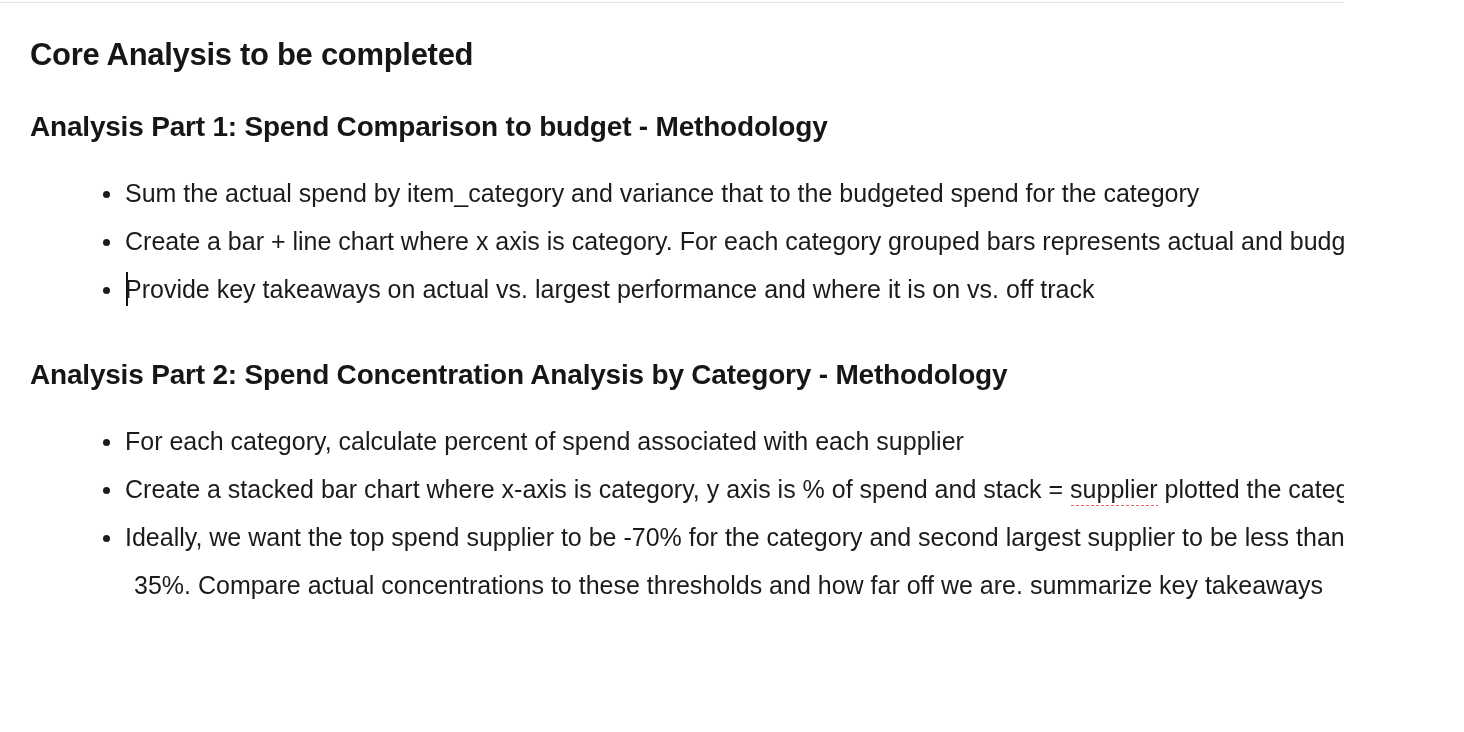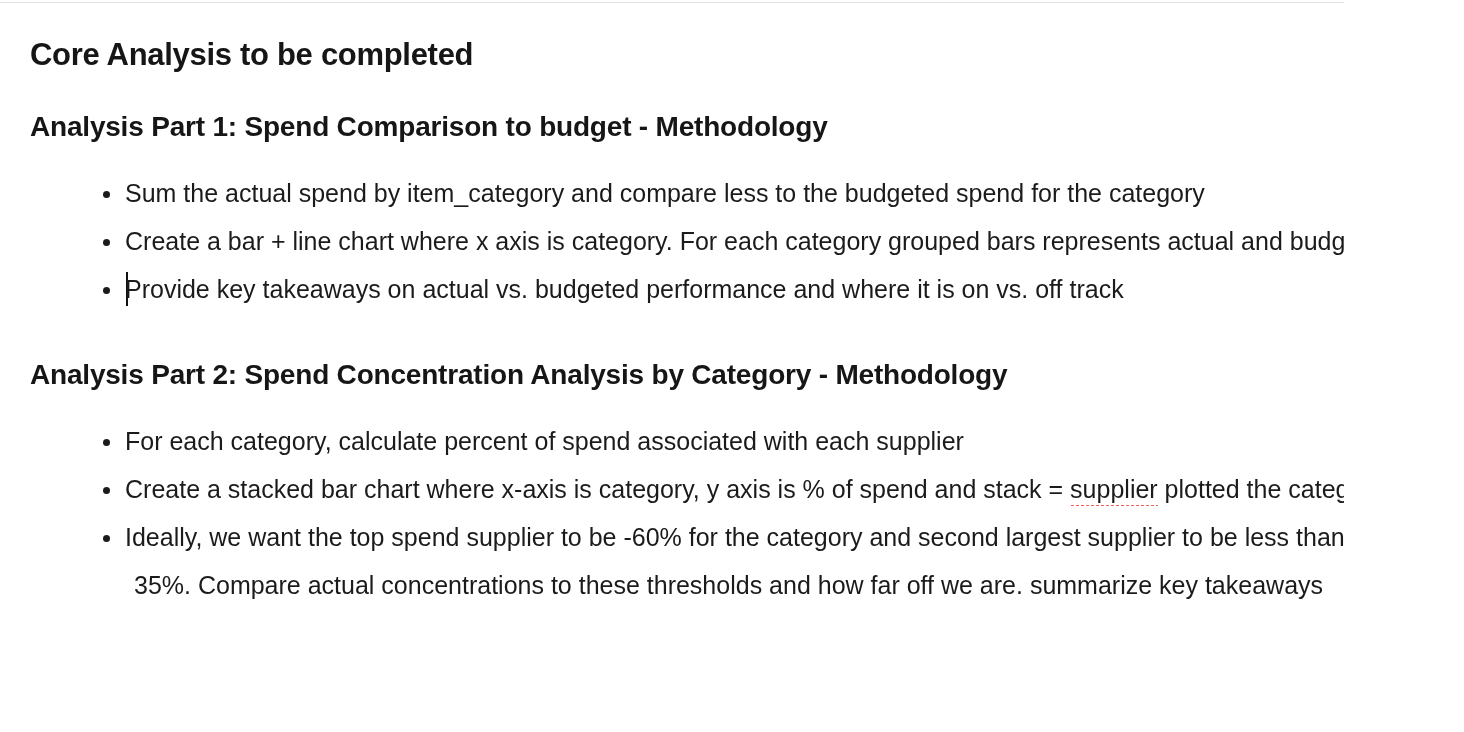--- a/index.html
+++ b/index.html
@@ -132,53 +132,53 @@
 
   <div id="doc">
 
     <h1 class="doc-title">Core Analysis to be completed</h1>
 
     <h2 class="section-heading">Analysis Part 1: Spend Comparison to budget - Methodology</h2>
 
     <ul class="bullet-list">
 
       <li class="bullet-item">
-        <span>Sum the actual spend by item_category and compare less to the budgeted spend for the category</span>
+        <span>Sum the actual spend by item_category and variance that to the budgeted spend for the category</span>
       </li>
 
       <li class="bullet-item">
         <span>Create a bar + line chart where x axis is category. For each category grouped bars represents actual and budgeted spend on the</span>
       </li>
 
       <li class="bullet-cont">
         <span class="caret"></span>
       </li>
 
       <li class="bullet-item">
-        <span>Provide key takeaways on actual vs. budgeted performance and where it is on vs. off track</span>
+        <span>Provide key takeaways on actual vs. largest performance and where it is on vs. off track</span>
       </li>
 
     </ul>
 
     <div class="section-gap"></div>
 
     <h2 class="section-heading">Analysis Part 2: Spend Concentration Analysis by Category - Methodology</h2>
 
     <ul class="bullet-list">
 
       <li class="bullet-item">
         <span>For each category, calculate percent of spend associated with each supplier</span>
       </li>
 
       <li class="bullet-item">
         <span>Create a stacked bar chart where x-axis is category, y axis is % of spend and stack = </span><span class="misspelled">supplier</span><span> plotted the category</span>
       </li>
 
       <li class="bullet-item">
-        <span>Ideally, we want the top spend supplier to be -60% for the category and second largest supplier to be less than</span>
+        <span>Ideally, we want the top spend supplier to be -70% for the category and second largest supplier to be less than</span>
       </li>
 
       <li class="bullet-cont indent-extra">
         <span>35%. Compare actual concentrations to these thresholds and how far off we are. summarize key takeaways</span>
       </li>
 
     </ul>
 
   </div>
 </div>

